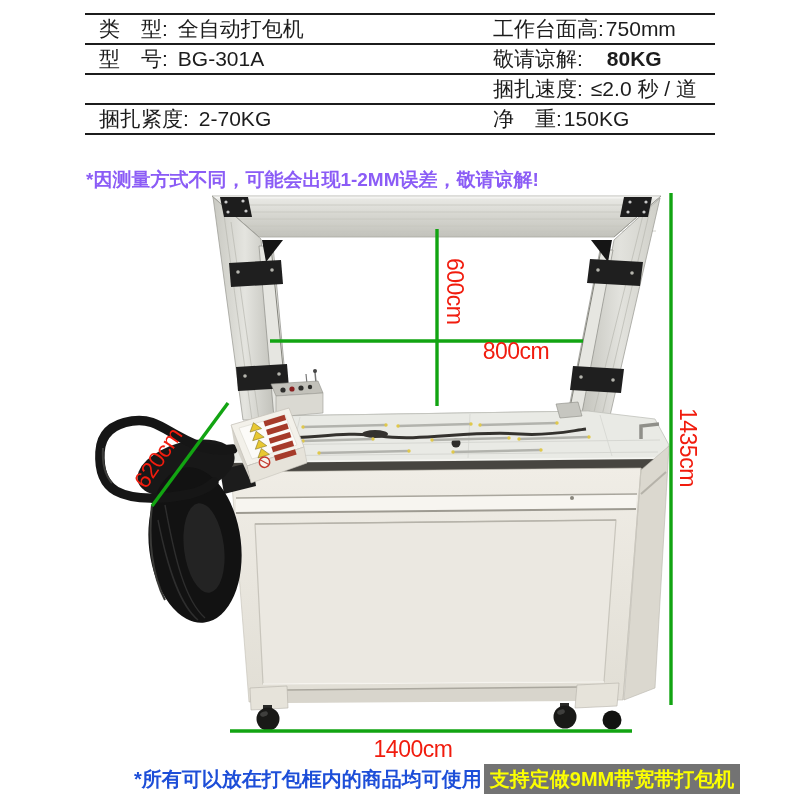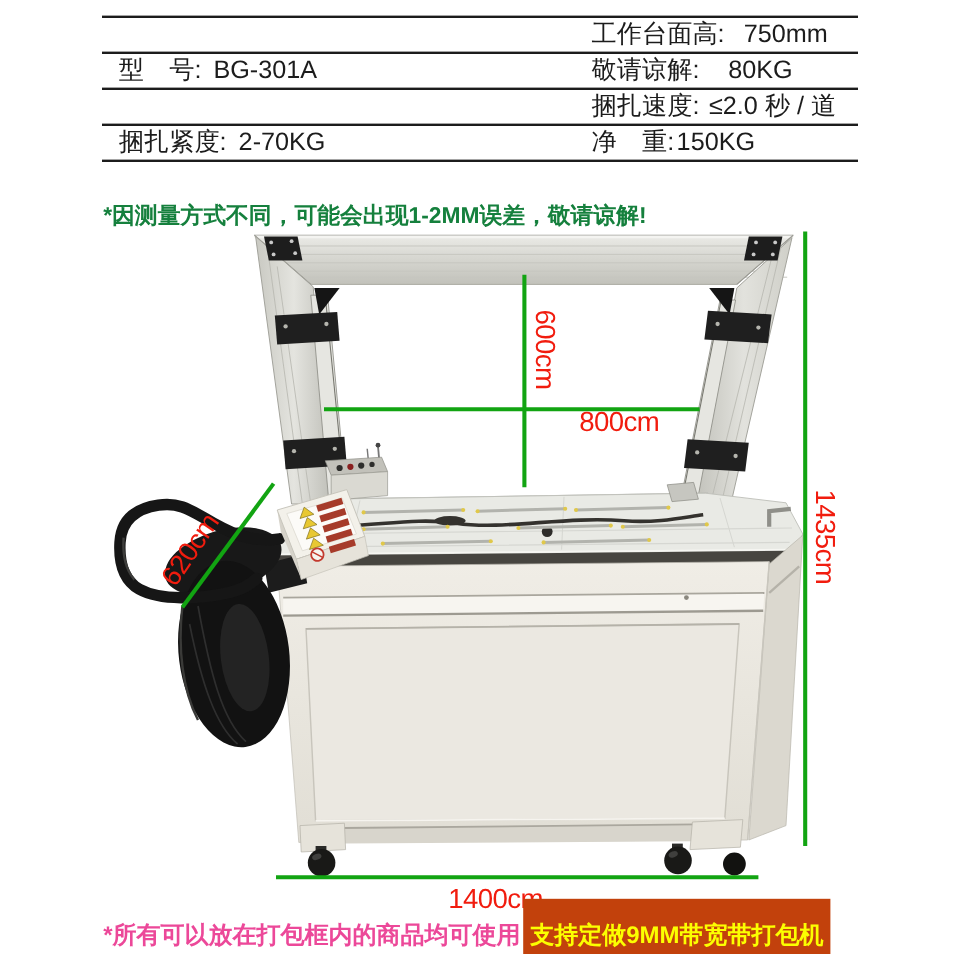--- a/index.html
+++ b/index.html
@@ -5,40 +5,41 @@
   html,body{margin:0;padding:0;background:#ffffff;}
   #stage{position:relative;width:800px;height:800px;background:#ffffff;overflow:hidden;
          font-family:"Liberation Sans","DejaVu Sans",sans-serif;color:#1c1c1c;}
   
   #specTable{position:absolute;left:85px;top:13px;width:630px;border-top:2px solid #1c1c1c;}
   .srow{position:relative;height:28px;border-bottom:2px solid #1c1c1c;font-size:21px;line-height:28px;white-space:nowrap;}
   .lcell{position:absolute;left:14px;top:0;}
   .rcell{position:absolute;left:408px;top:0;}
   .lv{margin-left:10px;}
   .rv{margin-left:8px;}
-  .srow:nth-child(1) .rv{margin-left:16px;}
-  .srow:nth-child(2) .rv{margin-left:24px;}
+  .srow:nth-child(1) .rv{margin-left:2px;}
+  .srow:nth-child(2) .rv{margin-left:24px;font-weight:bold;}
   .srow:nth-child(4) .rv{margin-left:2px;text-align:right;}
   
-  #noteTop{position:absolute;left:86px;top:167px;font-size:19px;font-weight:600;color:#15803d;white-space:nowrap;}
+  #noteTop{position:absolute;left:86px;top:167px;font-size:19px;font-weight:600;color:#8b5cf6;white-space:nowrap;}
   #noteBottom{position:absolute;left:86px;top:766px;font-size:20px;font-weight:600;white-space:nowrap;}
-  #noteBottom .plain{color:#ec4899;}
-  #noteBottom .hl{background:#c2410c;color:#fcff00;padding:20px 6px 4px 6px;margin-left:2px;}
+  #noteBottom .plain{color:#1d4ed8;margin-left:48px;}
+  #noteBottom .hl{background:#737373;color:#fcff00;padding:4px 6px 4px 6px;margin-left:2px;}
   
   #machineSvg{position:absolute;left:0;top:0;}
   .dim{font-family:"Liberation Sans","DejaVu Sans",sans-serif;font-size:23px;letter-spacing:-0.5px;fill:#f11c0e;}
   .gline{stroke:#12a412;stroke-width:3.4;}
 </style>
 </head>
 <body>
 
 <div id="stage">
 
   <div id="specTable">
     <div class="srow">
+      <span class="lcell"><span>类　型:</span><span class="lv">全自动打包机</span></span>
       <span class="rcell"><span>工作台面高:</span><span class="rv">750mm</span></span>
     </div>
     <div class="srow">
       <span class="lcell"><span>型　号:</span><span class="lv">BG-301A</span></span>
       <span class="rcell"><span>敬请谅解:</span><span class="rv">80KG</span></span>
     </div>
     <div class="srow">
       <span class="rcell"><span>捆扎速度:</span><span class="rv">≤2.0 秒 / 道</span></span>
     </div>
     <div class="srow">

